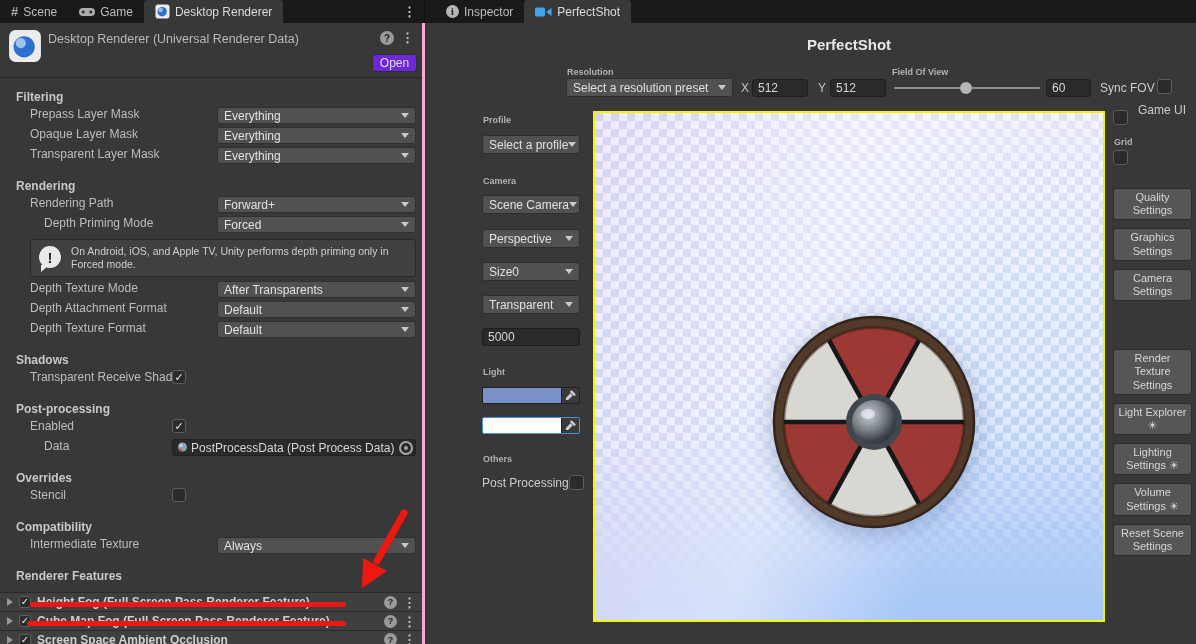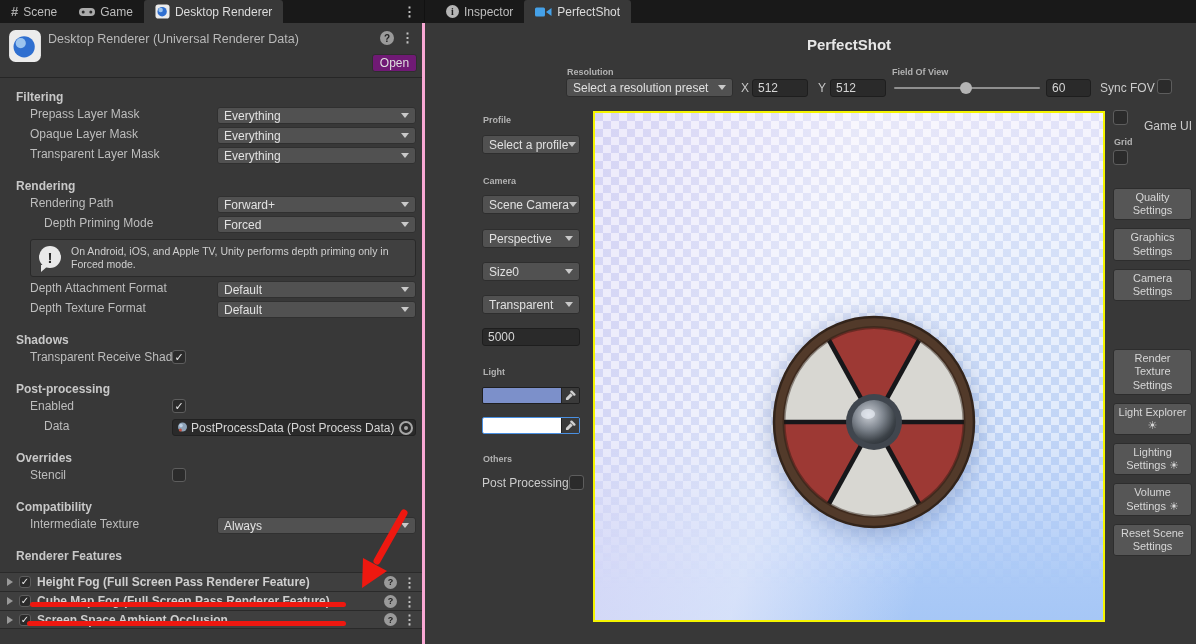--- a/index.html
+++ b/index.html
@@ -28,21 +28,21 @@
   .right-pane { position:absolute; top:23px; left:426px; width:770px; height:621px; background:#383838; }
 
   
   .lp-header { position:relative; height:55px; border-bottom:1px solid #262626; }
   .lp-title { position:absolute; left:48px; top:9px; font-size:12.5px; color:#b9b9b9; }
   .asset-icon-lg { position:absolute; left:8px; top:6px; }
   .hdr-help { position:absolute; right:28px; top:8px; width:14px; height:14px; border-radius:50%;
               background:#9a9a9a; color:#222; font-size:10px; font-weight:bold; display:flex;
               align-items:center; justify-content:center; }
   .hdr-kebab { position:absolute; right:8px; top:7px; }
-  .open-btn { position:absolute; right:5px; top:31px; width:45px; height:18px; background:#701a75;
+  .open-btn { position:absolute; right:5px; top:31px; width:45px; height:18px; background:#6d28d9;
               border:1px solid #2e2e2e; border-radius:3px; color:#dfdfdf; font-size:12px;
               display:flex; align-items:center; justify-content:center; }
 
   
   .sec-title { margin:12px 0 3px 16px; font-size:12px; font-weight:bold; color:#c8c8c8; }
   .row { display:flex; align-items:flex-start; height:20px; padding-left:30px; padding-right:6px; }
   .row.indent2 { padding-left:44px; }
   .row .lbl { width:142px; min-width:0; flex:none; color:#bdbdbd; font-size:12px;
               white-space:nowrap; overflow:hidden; }
   .row.indent2 .lbl { width:128px; }
@@ -229,20 +229,27 @@
           <span>Forced</span>
           <span class="arr"></span>
         </div>
     </div>
     <div class="helpbox">
       <span class="warn-icon">
         <span class="bubble">!</span>
           <span class="tail"></span>
       </span>
       <span class="msg">On Android, iOS, and Apple TV, Unity performs depth priming only in Forced mode.</span>
+    </div>
+    <div class="row">
+      <span class="lbl">Depth Texture Mode</span>
+      <div class="ctrl dd">
+          <span>After Transparents</span>
+          <span class="arr"></span>
+        </div>
     </div>
     <div class="row">
       <span class="lbl">Depth Attachment Format</span>
       <div class="ctrl dd">
           <span>Default</span>
           <span class="arr"></span>
         </div>
     </div>
     <div class="row">
       <span class="lbl">Depth Texture Format</span>
@@ -421,21 +428,21 @@
             </g>
             <circle cx="0" cy="0" r="28" fill="#40464e"></circle>
             <circle cx="0" cy="0" r="22" fill="url(#bossG)"></circle>
             <ellipse cx="-6" cy="-8" rx="7" ry="5" fill="rgba(235,240,248,0.65)"></ellipse>
           </g>
         </svg>
       </div>
     </div>
 
     <span class="ps-cb" style="left:687px; top:87px;"></span>
-    <span class="ps-text" style="left:712px; top:96px;margin-left:6px;">Game UI</span>
+    <span class="ps-text" style="left:712px; top:80px;">Game UI</span>
     <span class="mini-lbl" style="left:688px; top:114px;">Grid</span>
     <span class="ps-cb" style="left:687px; top:127px;"></span>
     <span class="mini-lbl" style="left:688px; top:153px;margin-top:13px;">Shortcuts</span>
 
     <div class="sb-btns">
       <div class="sb-btn">Quality Settings</div>
       <div class="sb-btn">Graphics Settings</div>
       <div class="sb-btn">Camera Settings</div>
       <div class="sb-btn" style="min-height:39px;margin-top:40px;">Render Texture Settings</div>
       <div class="sb-btn" style="min-height:28px;">Light Explorer ☀</div>

